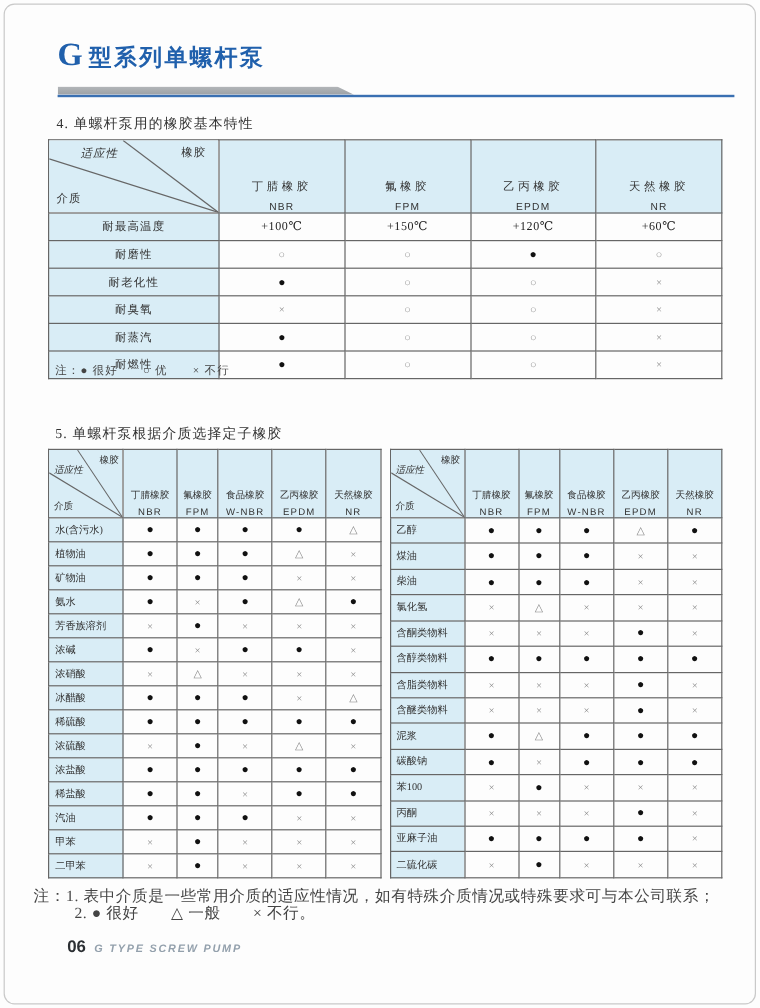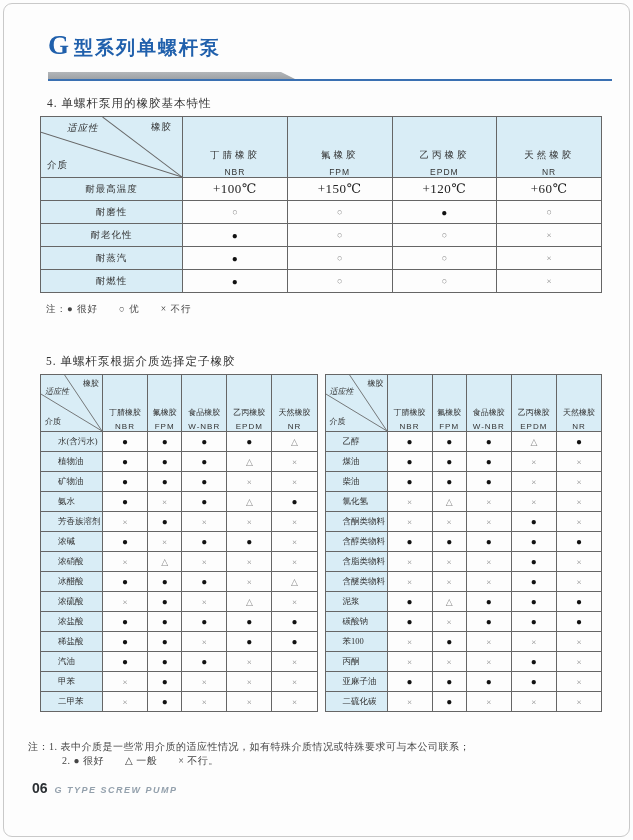--- a/index.html
+++ b/index.html
@@ -31,43 +31,43 @@
   .t2{flex:1;border:1px solid #444;}
   .t2 th{height:47px;background:#d9edf6;font-size:8px;color:#333;}
   .t2 td{height:19px;text-align:center;}
 
   .colhead .nm{display:block;letter-spacing:3px;margin-bottom:5px;margin-top:32px;}
   .colhead .cd{display:block;letter-spacing:1px;font-family:"Liberation Sans",sans-serif;font-size:8.5px;}
   .t2 .colhead .nm{letter-spacing:0;margin-bottom:4px;}
   .t2 .colhead .cd{font-size:8px;}
 
   .lbl{background:#d9edf6;font-size:9.5px;color:#333;letter-spacing:1px;}
-  .t2 .lbl{font-size:8.5px;text-align:left;padding-left:17px;letter-spacing:0;}
+  .t2 .lbl{font-size:8.5px;text-align:left;padding-left:5px;letter-spacing:0;}
   .val{font-size:9px;}
   .val.strong{color:#111;font-size:10px;}
   .val.weak{color:#8a8a8a;}
-  .val.temp{color:#222;font-size:13px;letter-spacing:0.5px;}
+  .val.temp{color:#222;font-size:10px;letter-spacing:0.5px;}
 
   
   .corner{position:relative;background:#d9edf6;}
   .corner svg{position:absolute;inset:0;width:100%;height:100%;}
   .corner span{position:absolute;font-size:9.5px;color:#333;letter-spacing:1px;}
   .t2 .corner span{font-size:8px;letter-spacing:0;}
   .c-top{left:26px;top:5px;font-style:italic;}
   .c-right{right:10px;top:4px;}
   .c-bottom{left:6px;bottom:5px;}
   .t2 .c-top{left:4px;top:11px;}
   .t2 .c-right{right:3px;top:3px;}
   .t2 .c-bottom{left:4px;bottom:4px;}
 
   .note{position:absolute;font-size:9.5px;color:#444;letter-spacing:1px;white-space:nowrap;}
-  .notes2{position:absolute;left:28px;top:740px;font-size:10px;color:#444;line-height:14px;letter-spacing:0.5px;white-space:nowrap;}
+  .notes2{position:absolute;left:28px;top:740px;font-size:13px;color:#444;line-height:14px;letter-spacing:0.5px;white-space:nowrap;}
   .notes2 .l2{margin-left:34px;}
 
-  .footer{position:absolute;left:32px;top:780px;display:flex;align-items:baseline;gap:7px;}
+  .footer{position:absolute;left:56px;top:780px;display:flex;align-items:baseline;gap:7px;}
   .footer .pn{font-size:14px;font-weight:bold;color:#2b2f33;font-family:"Liberation Sans",sans-serif;}
   .footer .ft{font-size:9px;font-weight:bold;font-style:italic;color:#93a0ac;
     font-family:"Liberation Sans",sans-serif;letter-spacing:1.5px;}
 </style>
 </head>
 <body>
 
 <div class="page-frame"></div>
 
 <div class="doc-title">
@@ -135,20 +135,27 @@
         <td class="val weak">○</td>
       </tr>
       <tr>
         <td class="lbl">耐老化性</td>
         <td class="val strong">●</td>
         <td class="val weak">○</td>
         <td class="val weak">○</td>
         <td class="val weak">×</td>
       </tr>
       <tr>
+        <td class="lbl">耐臭氧</td>
+        <td class="val weak">×</td>
+        <td class="val weak">○</td>
+        <td class="val weak">○</td>
+        <td class="val weak">×</td>
+      </tr>
+      <tr>
         <td class="lbl">耐蒸汽</td>
         <td class="val strong">●</td>
         <td class="val weak">○</td>
         <td class="val weak">○</td>
         <td class="val weak">×</td>
       </tr>
       <tr>
         <td class="lbl">耐燃性</td>
         <td class="val strong">●</td>
         <td class="val weak">○</td>
@@ -264,20 +271,28 @@
         </tr>
         <tr>
           <td class="lbl">冰醋酸</td>
           <td class="val strong">●</td>
           <td class="val strong">●</td>
           <td class="val strong">●</td>
           <td class="val weak">×</td>
           <td class="val weak">△</td>
         </tr>
         <tr>
+          <td class="lbl">稀硫酸</td>
+          <td class="val strong">●</td>
+          <td class="val strong">●</td>
+          <td class="val strong">●</td>
+          <td class="val strong">●</td>
+          <td class="val strong">●</td>
+        </tr>
+        <tr>
           <td class="lbl">浓硫酸</td>
           <td class="val weak">×</td>
           <td class="val strong">●</td>
           <td class="val weak">×</td>
           <td class="val weak">△</td>
           <td class="val weak">×</td>
         </tr>
         <tr>
           <td class="lbl">浓盐酸</td>
           <td class="val strong">●</td>

